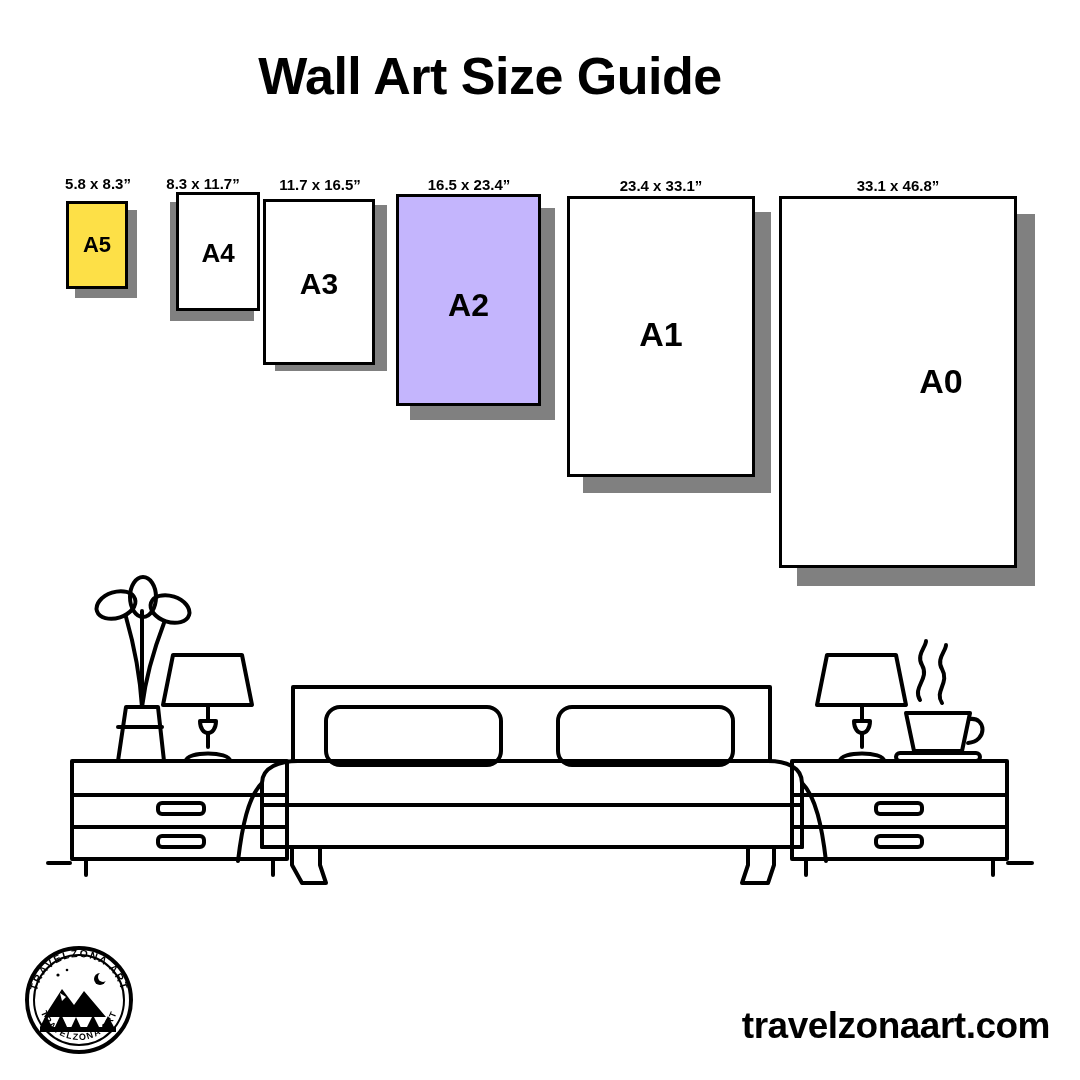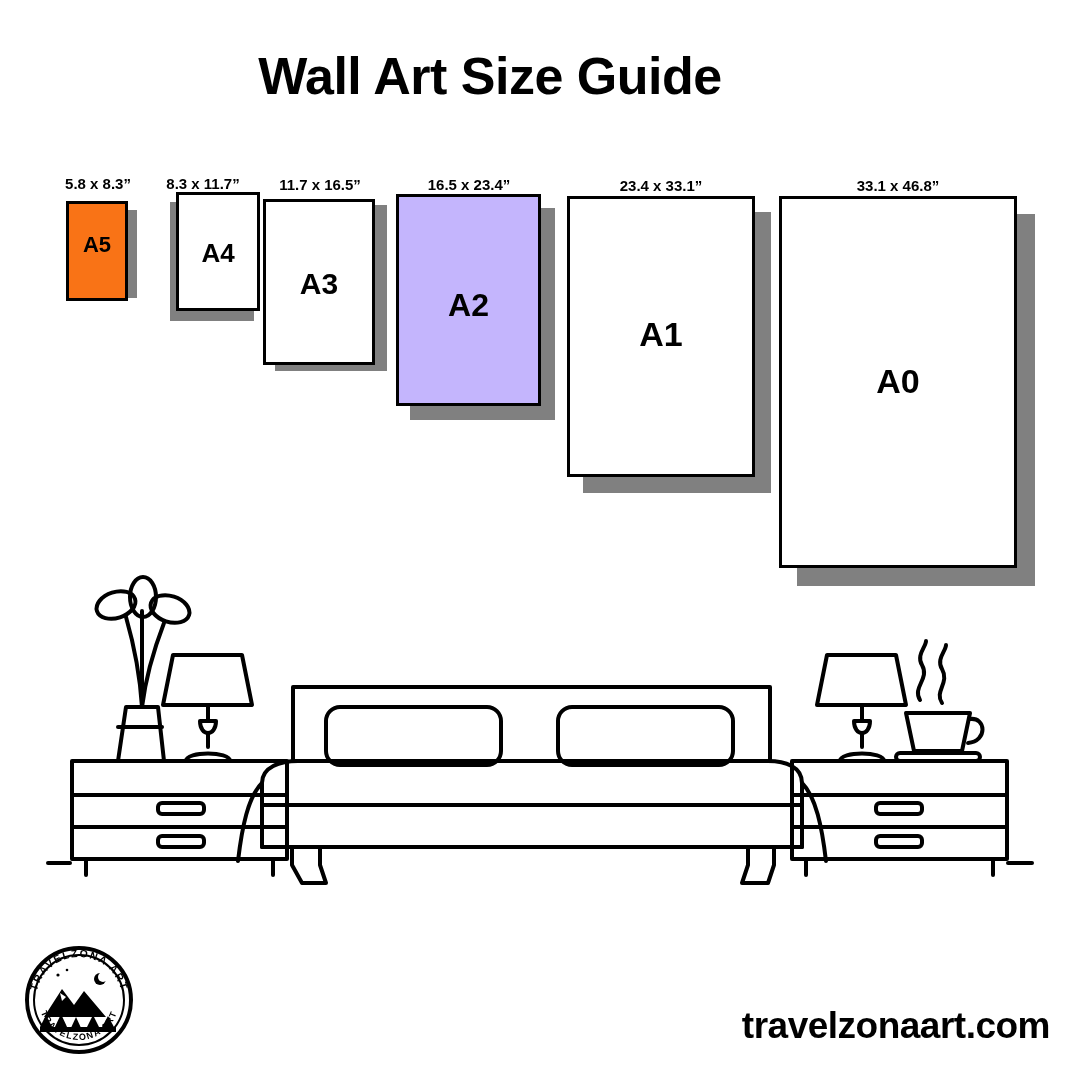--- a/index.html
+++ b/index.html
@@ -101,21 +101,21 @@
 </style>
 </head>
 <body>
 
 <div id="page-title">Wall Art Size Guide</div>
 
 <div id="size-chart">
     <div class="size-item">
       <div class="size-caption" style="left: 60px; top: 175px; width: 76px;">5.8 x 8.3”</div>
       <div class="frame-shadow" style="left: 75px; top: 210px; width: 62px; height: 88px; background: rgb(128, 128, 128);"></div>
-      <div class="frame-box" style="left: 66px; top: 201px; width: 62px; height: 100px; border-color: rgb(0, 0, 0); background: #f97316;">
+      <div class="frame-box" style="left: 66px; top: 201px; width: 62px; height: 88px; border-color: rgb(0, 0, 0); background: #fde047;">
         <div class="frame-label" style="top: 28px; font-size: 22px;">A5</div>
       </div>
     </div>
     <div class="size-item">
       <div class="size-caption" style="left: 154px; top: 175px; width: 98px;">8.3 x 11.7”</div>
       <div class="frame-shadow" style="left: 170px; top: 202px; width: 84px; height: 119px; background: rgb(128, 128, 128);"></div>
       <div class="frame-box" style="left: 176px; top: 192px; width: 84px; height: 119px; border-color: rgb(0, 0, 0); background: rgb(255, 255, 255);">
         <div class="frame-label" style="top: 43px; font-size: 26px;">A4</div>
       </div>
     </div>
@@ -137,21 +137,21 @@
       <div class="size-caption" style="left: 558px; top: 177px; width: 206px;">23.4 x 33.1”</div>
       <div class="frame-shadow" style="left: 583px; top: 212px; width: 188px; height: 281px; background: rgb(128, 128, 128);"></div>
       <div class="frame-box" style="left: 567px; top: 196px; width: 188px; height: 281px; border-color: rgb(0, 0, 0); background: rgb(255, 255, 255);">
         <div class="frame-label" style="top: 116px; font-size: 34px;">A1</div>
       </div>
     </div>
     <div class="size-item">
       <div class="size-caption" style="left: 770px; top: 177px; width: 256px;">33.1 x 46.8”</div>
       <div class="frame-shadow" style="left: 797px; top: 214px; width: 238px; height: 372px; background: rgb(128, 128, 128);"></div>
       <div class="frame-box" style="left: 779px; top: 196px; width: 238px; height: 372px; border-color: rgb(0, 0, 0); background: rgb(255, 255, 255);">
-        <div class="frame-label" style="top: 163px; font-size: 34px;">A0</div>
+        <div class="frame-label" style="top: 163px; font-size: 34px; margin-left: 43px;">A0</div>
       </div>
     </div>
   </div>
 
 <div id="furniture-scene">
 <svg width="1020" height="340" viewBox="0 0 1020 340" fill="none" stroke="#000" stroke-width="4" stroke-linejoin="round" stroke-linecap="round">
 
   <line x1="18" y1="298" x2="40" y2="298"></line>
   <line x1="978" y1="298" x2="1002" y2="298"></line>
 

